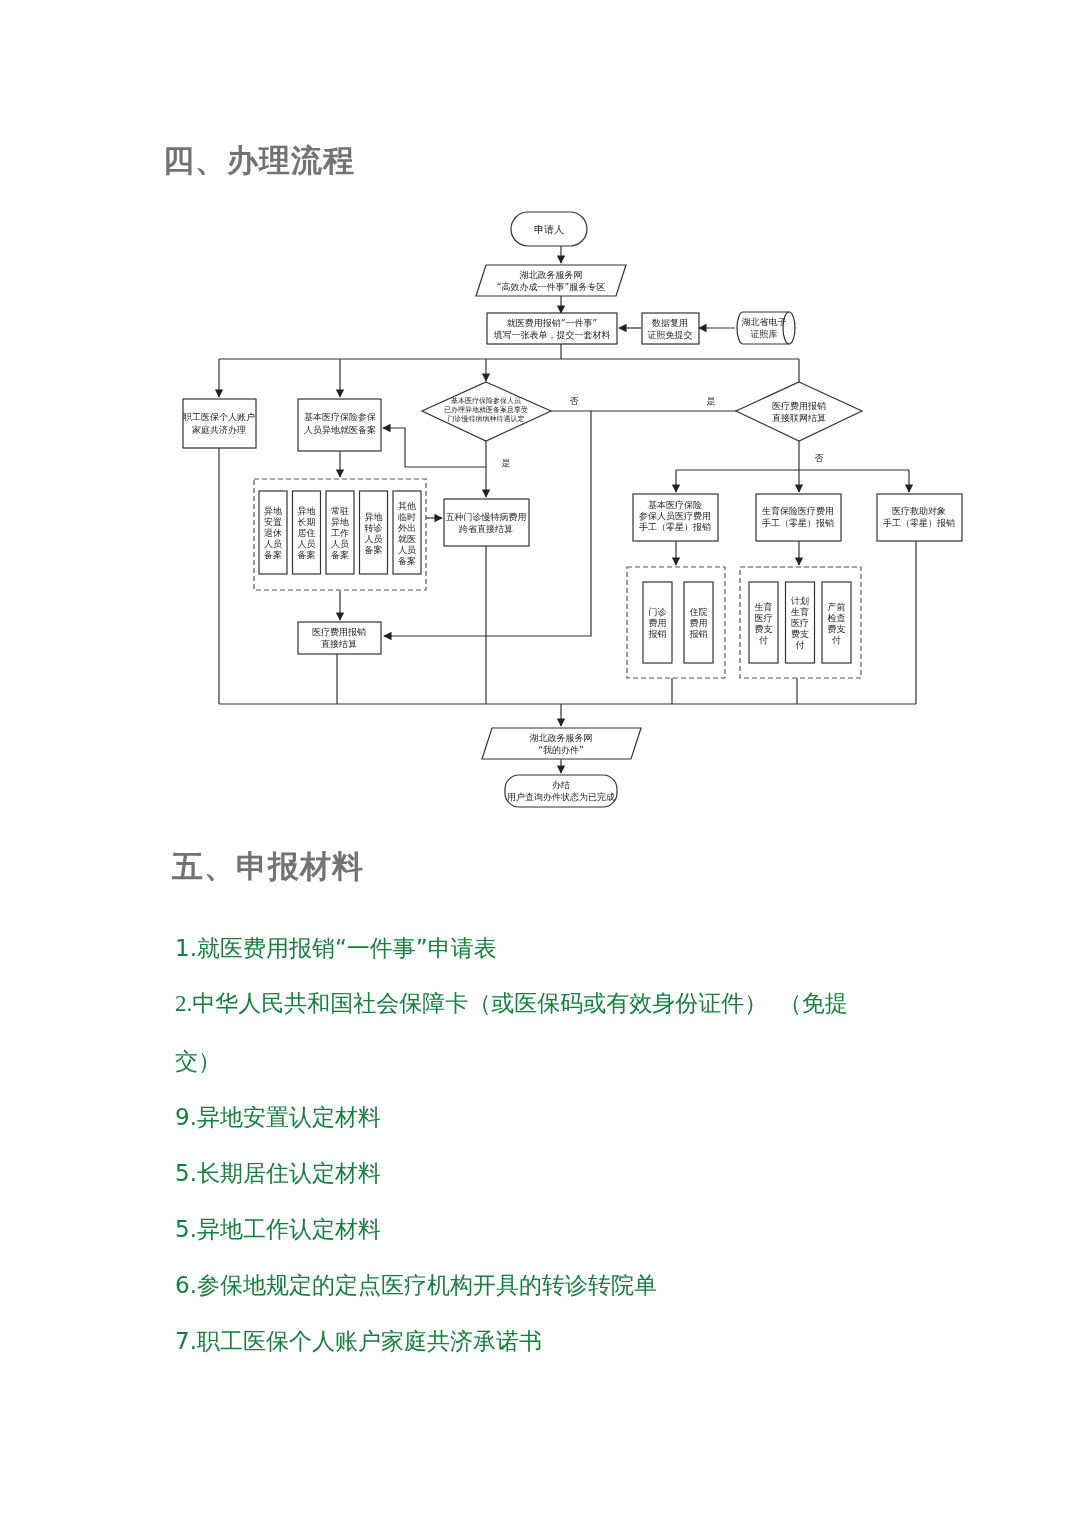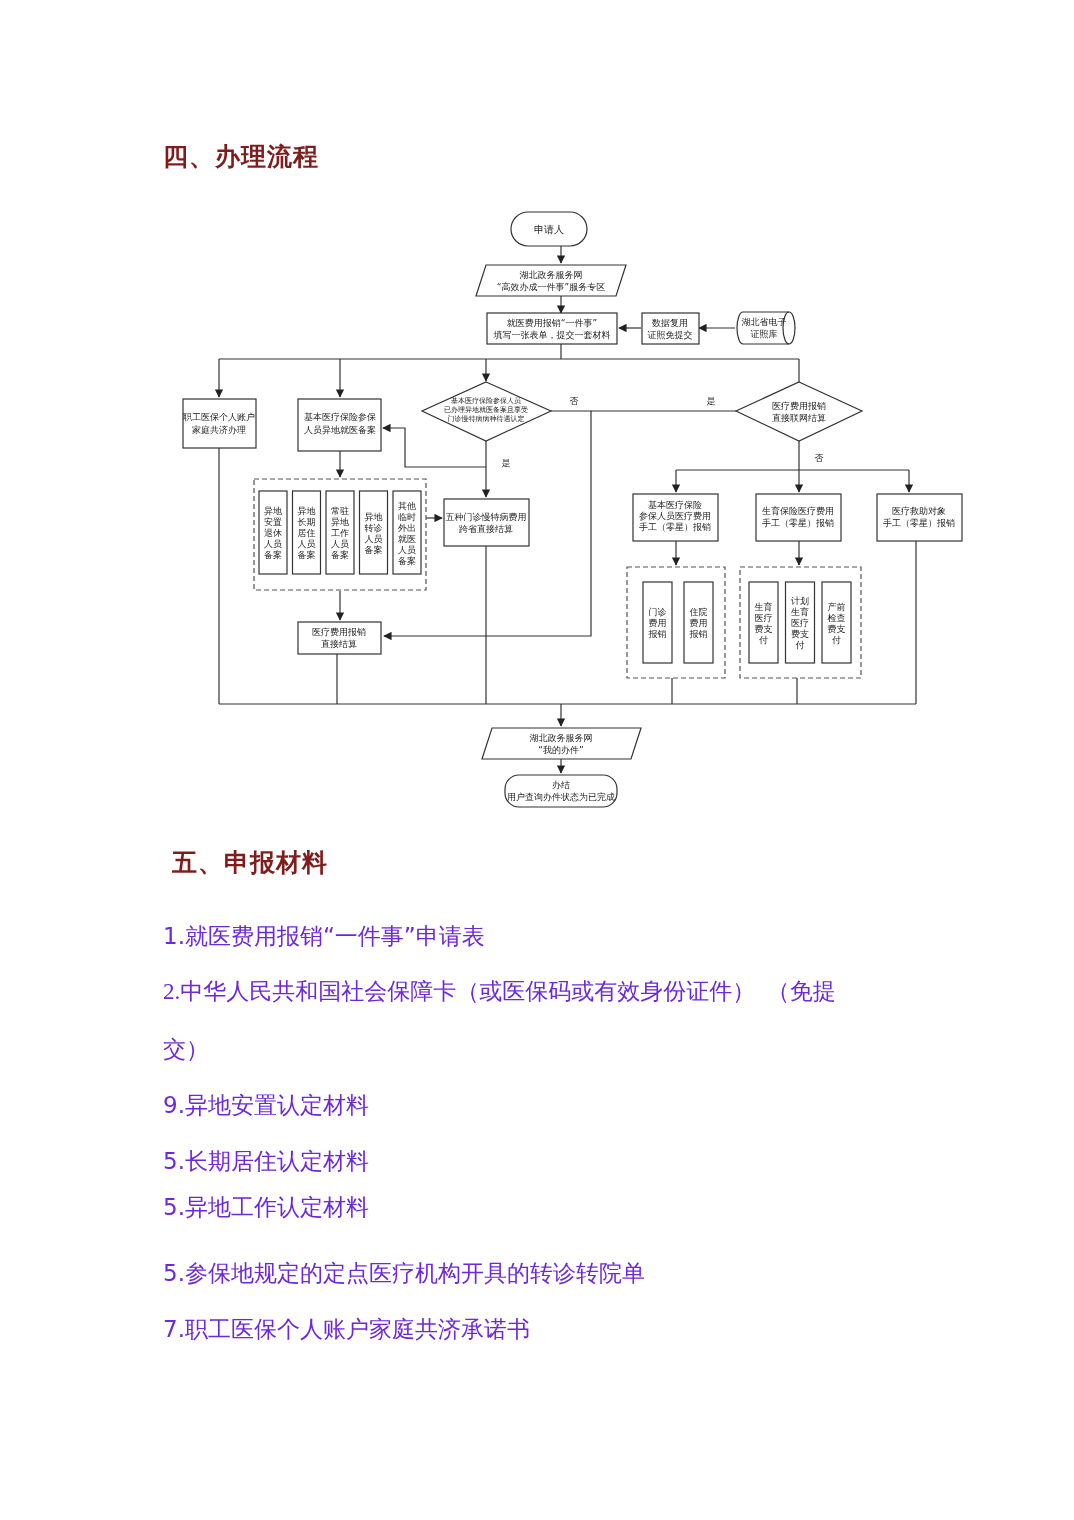--- a/index.html
+++ b/index.html
@@ -1,35 +1,35 @@
 <!DOCTYPE html>
 <html><head>
 <meta charset="utf-8">
 <style>
   html, body { margin: 0; padding: 0; background: #ffffff; }
   body { width: 1074px; height: 1520px; position: relative; overflow: hidden;
          font-family: "DejaVu Sans", "Liberation Sans", sans-serif; color: #1a1a1a; }
   .h-section { position: absolute; font-family: "DejaVu Serif", "Liberation Serif", serif;
-               font-weight: bold; font-size: 25px; color: #7f1d1d; letter-spacing: 1px; }
+               font-weight: bold; font-size: 31px; color: #737373; letter-spacing: 1px; }
   #h4 { left: 163px; top: 140px; }
   #h5 { left: 172px; top: 846px; }
   #flow { position: absolute; left: 0; top: 0; width: 1074px; height: 830px; }
   #flow text { font-family: "DejaVu Sans", "Liberation Sans", sans-serif; font-size: 9px; fill: #222; }
   #flow .lbl { font-size: 10px; }
   .node-shape { fill: #ffffff; stroke: #333; stroke-width: 1.2; }
   .edge { fill: none; stroke: #333; stroke-width: 1.2; }
   .dash { fill: none; stroke: #555; stroke-width: 1.2; stroke-dasharray: 5 3; }
   .materials { position: absolute; left: 163px; top: 916px; width: 760px; }
-  .mat-item { font-size: 23px; line-height: 28px; color: #6d28d9; margin: 0; }
+  .mat-item { font-size: 23px; line-height: 28px; color: #15803d; margin: 12px; }
   .mat-item.m1 { position: absolute; top: 6px; }
   .mat-item.m2 { position: absolute; top: 62px; font-family: Liberation Serif, serif; }
   .mat-item.m2b { position: absolute; top: 119px; }
   .mat-item.m3 { position: absolute; top: 175px; }
   .mat-item.m4 { position: absolute; top: 231px; }
-  .mat-item.m5 { position: absolute; top: 277px; }
+  .mat-item.m5 { position: absolute; top: 287px; }
   .mat-item.m6 { position: absolute; top: 343px; }
   .mat-item.m7 { position: absolute; top: 399px; text-align: center; }
 </style>
 </head>
 <body>
 
 <div id="h4" class="h-section">四、办理流程</div>
 
 <svg id="flow" viewBox="0 0 1074 830" xmlns="http://www.w3.org/2000/svg">
   <defs>
@@ -277,15 +277,15 @@
 
 <div id="h5" class="h-section">五、申报材料</div>
 
 <div class="materials">
   <p class="mat-item m1">1.就医费用报销“一件事”申请表</p>
   <p class="mat-item m2">2.中华人民共和国社会保障卡（或医保码或有效身份证件）&nbsp;&nbsp;（免提</p>
   <p class="mat-item m2b">交）</p>
   <p class="mat-item m3">9.异地安置认定材料</p>
   <p class="mat-item m4">5.长期居住认定材料</p>
   <p class="mat-item m5">5.异地工作认定材料</p>
-  <p class="mat-item m6">5.参保地规定的定点医疗机构开具的转诊转院单</p>
+  <p class="mat-item m6">6.参保地规定的定点医疗机构开具的转诊转院单</p>
   <p class="mat-item m7">7.职工医保个人账户家庭共济承诺书</p>
 </div>
 
 </body></html>

